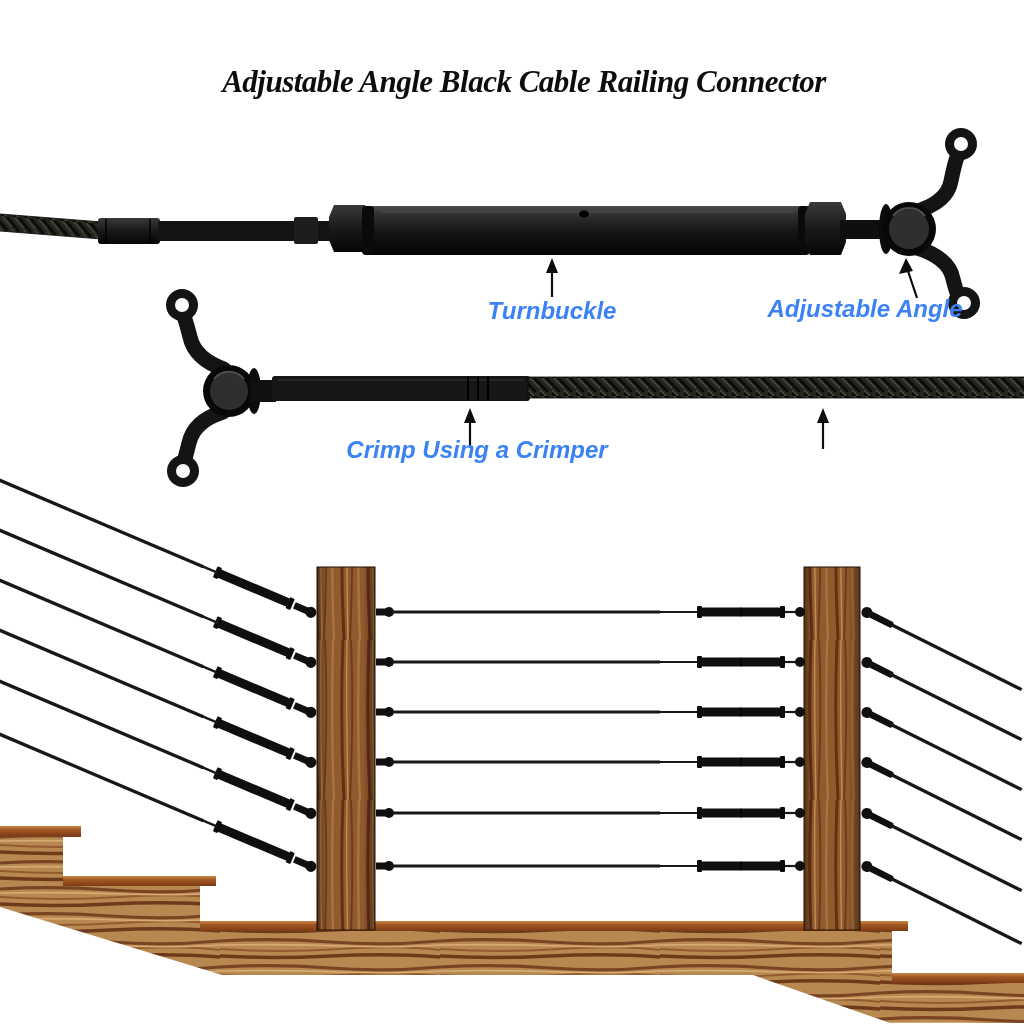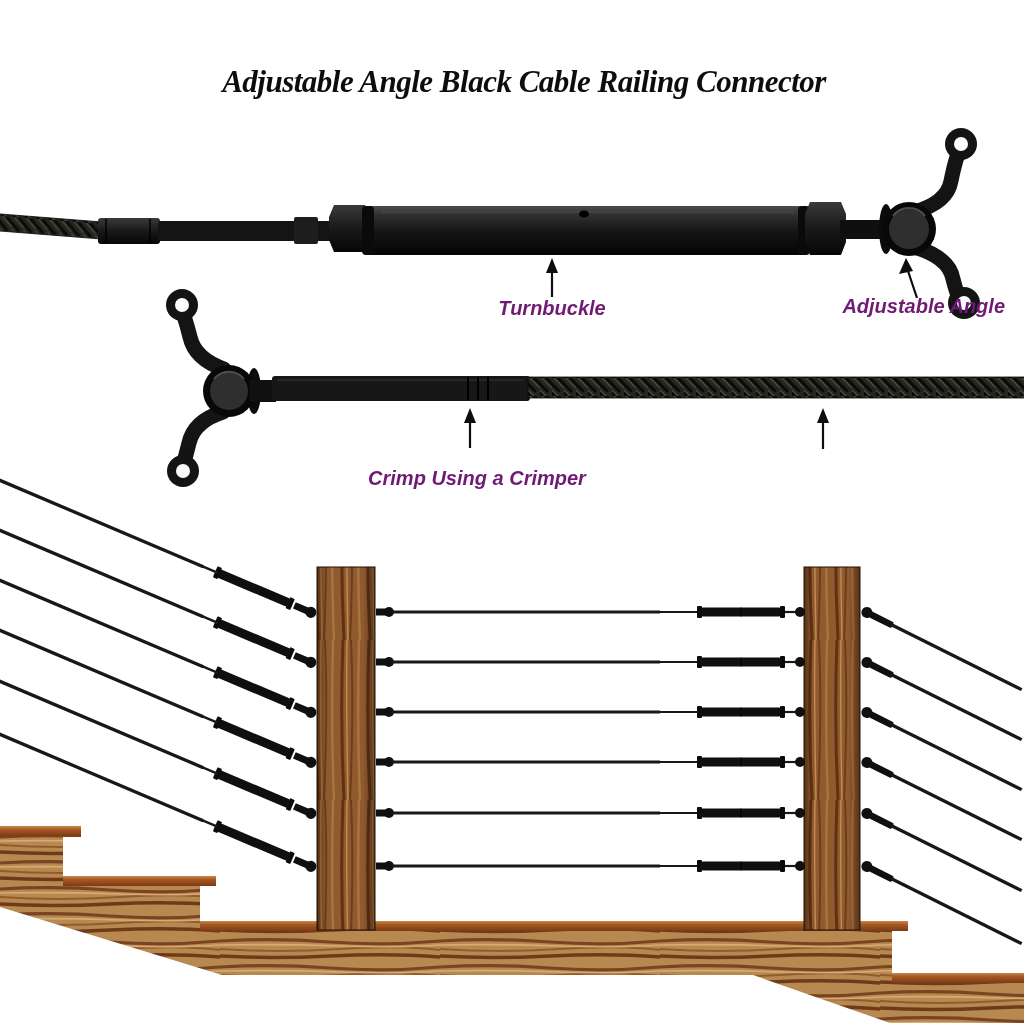--- a/index.html
+++ b/index.html
@@ -1,25 +1,25 @@
 <!DOCTYPE html>
 <html><head>
 <meta charset="utf-8">
 <style>
   html,body{margin:0;padding:0;background:#ffffff;}
   #stage{position:relative;width:1024px;height:1024px;background:#ffffff;overflow:hidden;
          font-family:"Liberation Sans",sans-serif;}
   #scene-svg{position:absolute;left:0;top:0;width:1024px;height:1024px;}
   .title{position:absolute;left:12px;top:64px;width:1024px;text-align:center;
          font-size:31px;font-weight:bold;font-style:italic;color:#0d0d0d;letter-spacing:-0.5px;font-family:Liberation Serif, serif;}
-  .callout{position:absolute;font-size:20px;font-weight:bold;font-style:italic;color:#701a75;
+  .callout{position:absolute;font-size:24px;font-weight:bold;font-style:italic;color:#3b82f6;
            text-align:center;white-space:nowrap;}
   .co-turnbuckle{left:432px;top:297px;width:240px;}
-  .co-angle{left:725px;top:295px;width:280px;text-align:right;}
-  .co-crimp{left:307px;top:467px;width:340px;}
+  .co-angle{left:725px;top:295px;width:280px;}
+  .co-crimp{left:307px;top:436px;width:340px;}
   .co-cable{left:702px;top:452px;width:240px;}
 </style>
 </head>
 <body>
 
 <div id="stage">
 
   <svg id="scene-svg" viewBox="0 0 1024 1024">
     <defs>
       <pattern id="braid" width="12" height="18" patternUnits="userSpaceOnUse">

